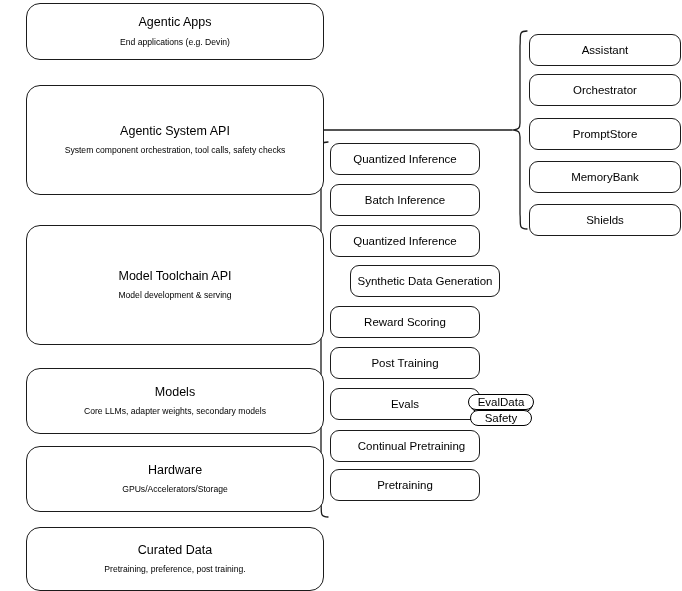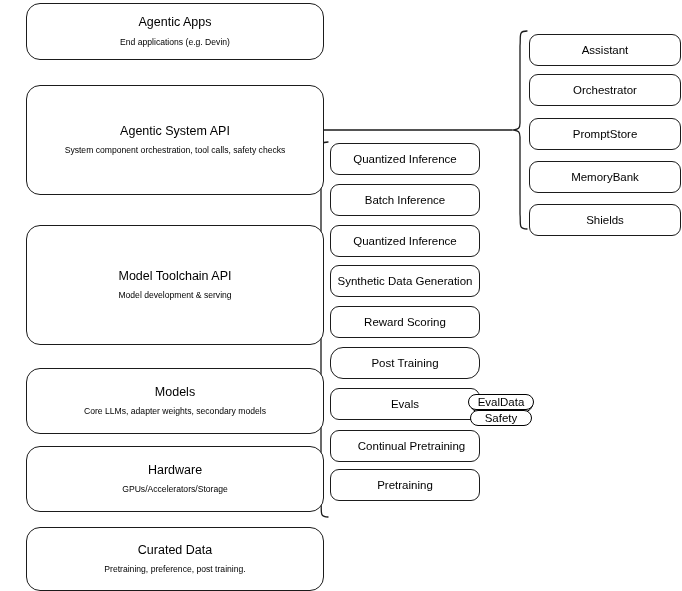--- a/index.html
+++ b/index.html
@@ -137,27 +137,27 @@
 
   <div class="node chip" style="left:330px; top:143px; width:150px; height:32px;">
     <div class="title">Quantized Inference</div>
   </div>
   <div class="node chip" style="left:330px; top:184px; width:150px; height:32px;">
     <div class="title">Batch Inference</div>
   </div>
   <div class="node chip" style="left:330px; top:225px; width:150px; height:32px;">
     <div class="title">Quantized Inference</div>
   </div>
-  <div class="node chip" style="left:330px; top:265px; width:150px; height:32px;">
+  <div class="node chip" style="left:350px; top:265px; width:150px; height:32px;">
     <div class="title">Synthetic Data Generation</div>
   </div>
   <div class="node chip" style="left:330px; top:306px; width:150px; height:32px;">
     <div class="title">Reward Scoring</div>
   </div>
-  <div class="node chip" style="left:330px; top:347px; width:150px; height:32px;border-radius:13px;">
+  <div class="node chip" style="left:330px; top:347px; width:150px; height:32px;">
     <div class="title">Post Training</div>
   </div>
   <div class="node chip" style="left:330px; top:388px; width:150px; height:32px;">
     <div class="title">Evals</div>
   </div>
   <div class="node chip" style="left:330px; top:430px; width:150px; height:32px;padding-left:13px;">
     <div class="title">Continual Pretraining</div>
   </div>
   <div class="node chip" style="left:330px; top:469px; width:150px; height:32px;">
     <div class="title">Pretraining</div>

